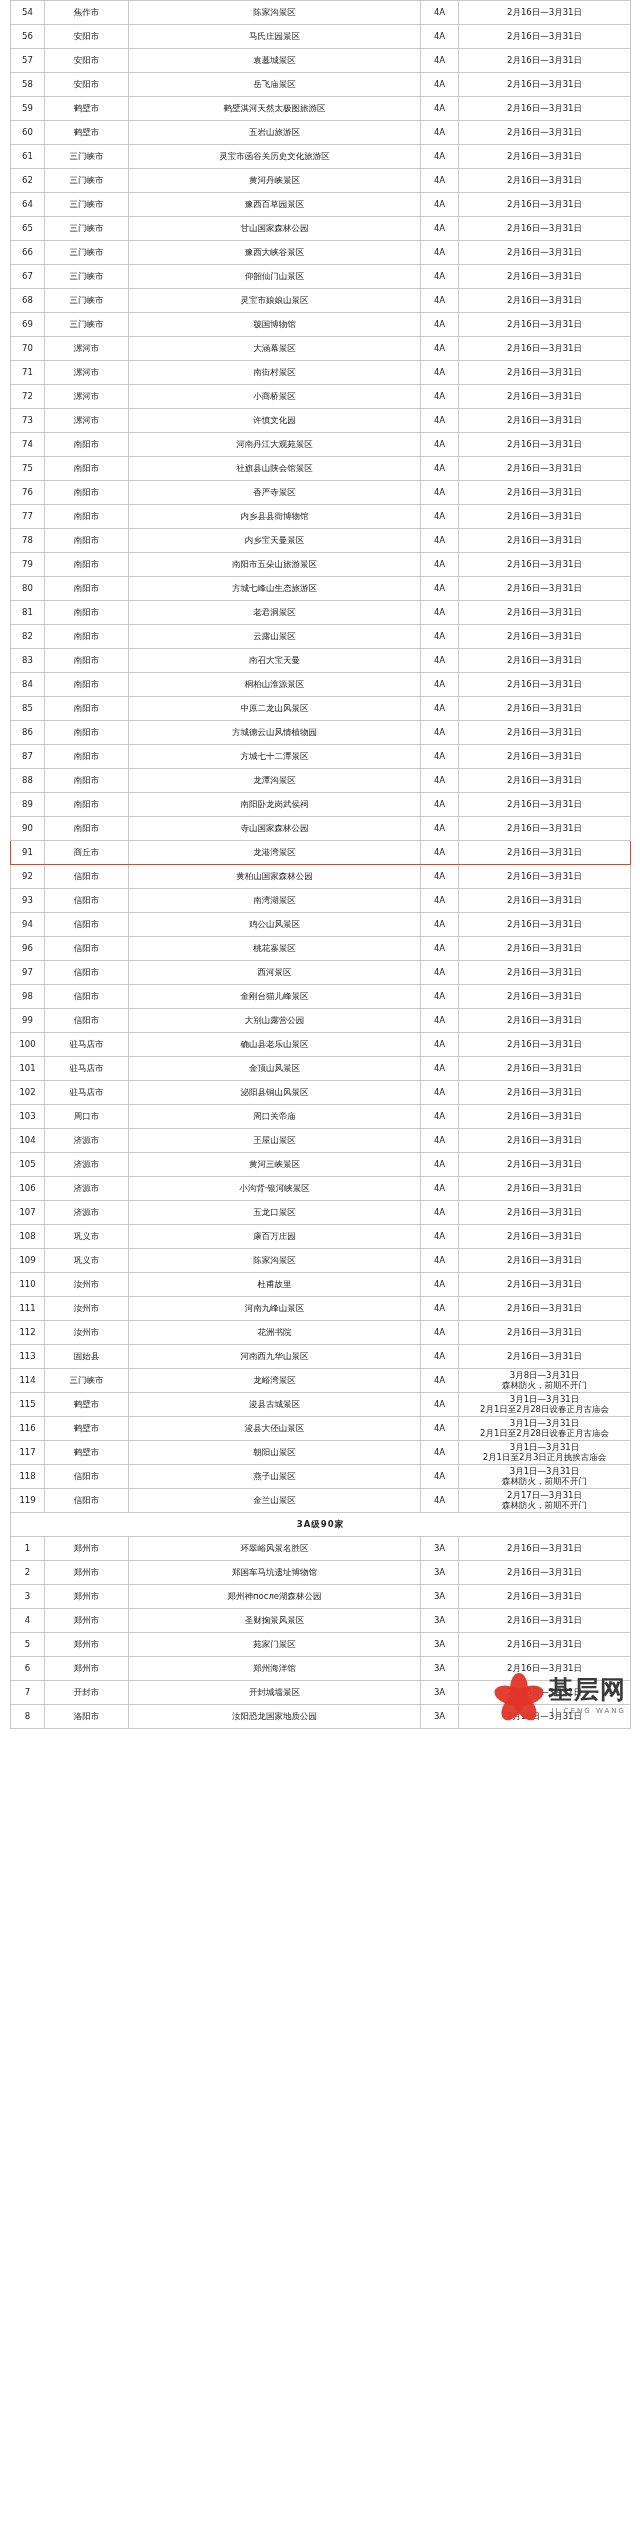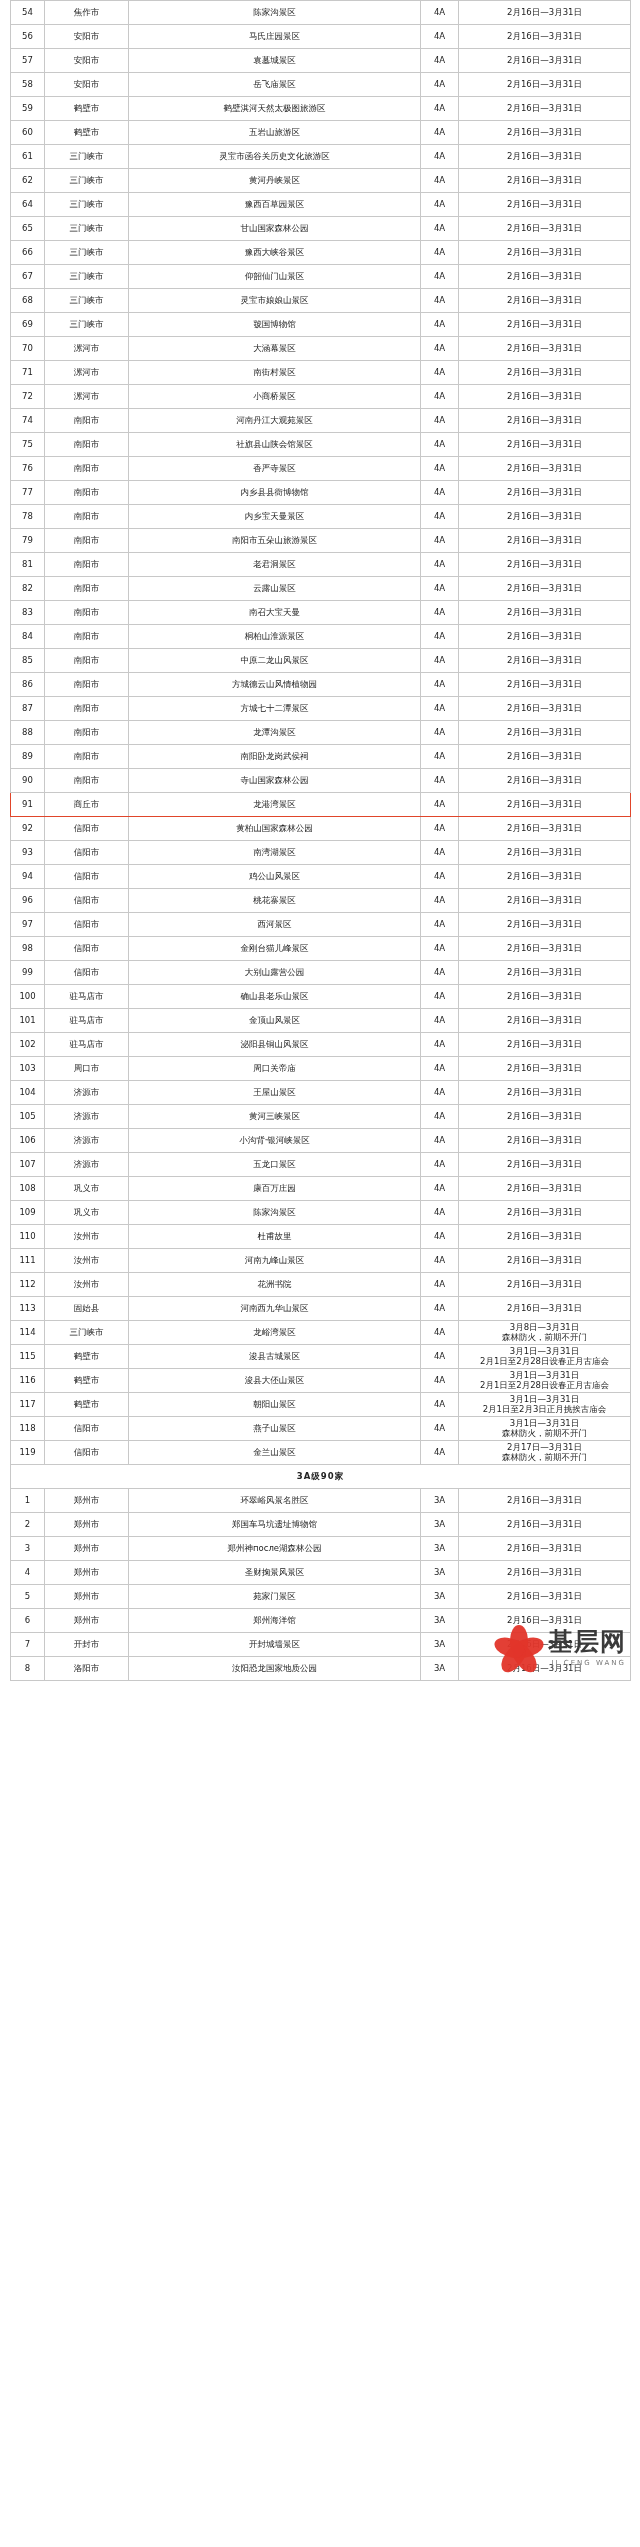--- a/index.html
+++ b/index.html
@@ -230,20 +230,27 @@
           <td class="date">2月16日—3月31日</td>
         </tr>
         <tr>
           <td class="idx">72</td>
           <td class="city">漯河市</td>
           <td class="name">小商桥景区</td>
           <td class="lvl">4A</td>
           <td class="date">2月16日—3月31日</td>
         </tr>
         <tr>
+          <td class="idx">73</td>
+          <td class="city">漯河市</td>
+          <td class="name">许慎文化园</td>
+          <td class="lvl">4A</td>
+          <td class="date">2月16日—3月31日</td>
+        </tr>
+        <tr>
           <td class="idx">74</td>
           <td class="city">南阳市</td>
           <td class="name">河南丹江大观苑景区</td>
           <td class="lvl">4A</td>
           <td class="date">2月16日—3月31日</td>
         </tr>
         <tr>
           <td class="idx">75</td>
           <td class="city">南阳市</td>
           <td class="name">社旗县山陕会馆景区</td>
@@ -268,20 +275,27 @@
           <td class="idx">78</td>
           <td class="city">南阳市</td>
           <td class="name">内乡宝天曼景区</td>
           <td class="lvl">4A</td>
           <td class="date">2月16日—3月31日</td>
         </tr>
         <tr>
           <td class="idx">79</td>
           <td class="city">南阳市</td>
           <td class="name">南阳市五朵山旅游景区</td>
+          <td class="lvl">4A</td>
+          <td class="date">2月16日—3月31日</td>
+        </tr>
+        <tr>
+          <td class="idx">80</td>
+          <td class="city">南阳市</td>
+          <td class="name">方城七峰山生态旅游区</td>
           <td class="lvl">4A</td>
           <td class="date">2月16日—3月31日</td>
         </tr>
         <tr>
           <td class="idx">81</td>
           <td class="city">南阳市</td>
           <td class="name">老君洞景区</td>
           <td class="lvl">4A</td>
           <td class="date">2月16日—3月31日</td>
         </tr>

